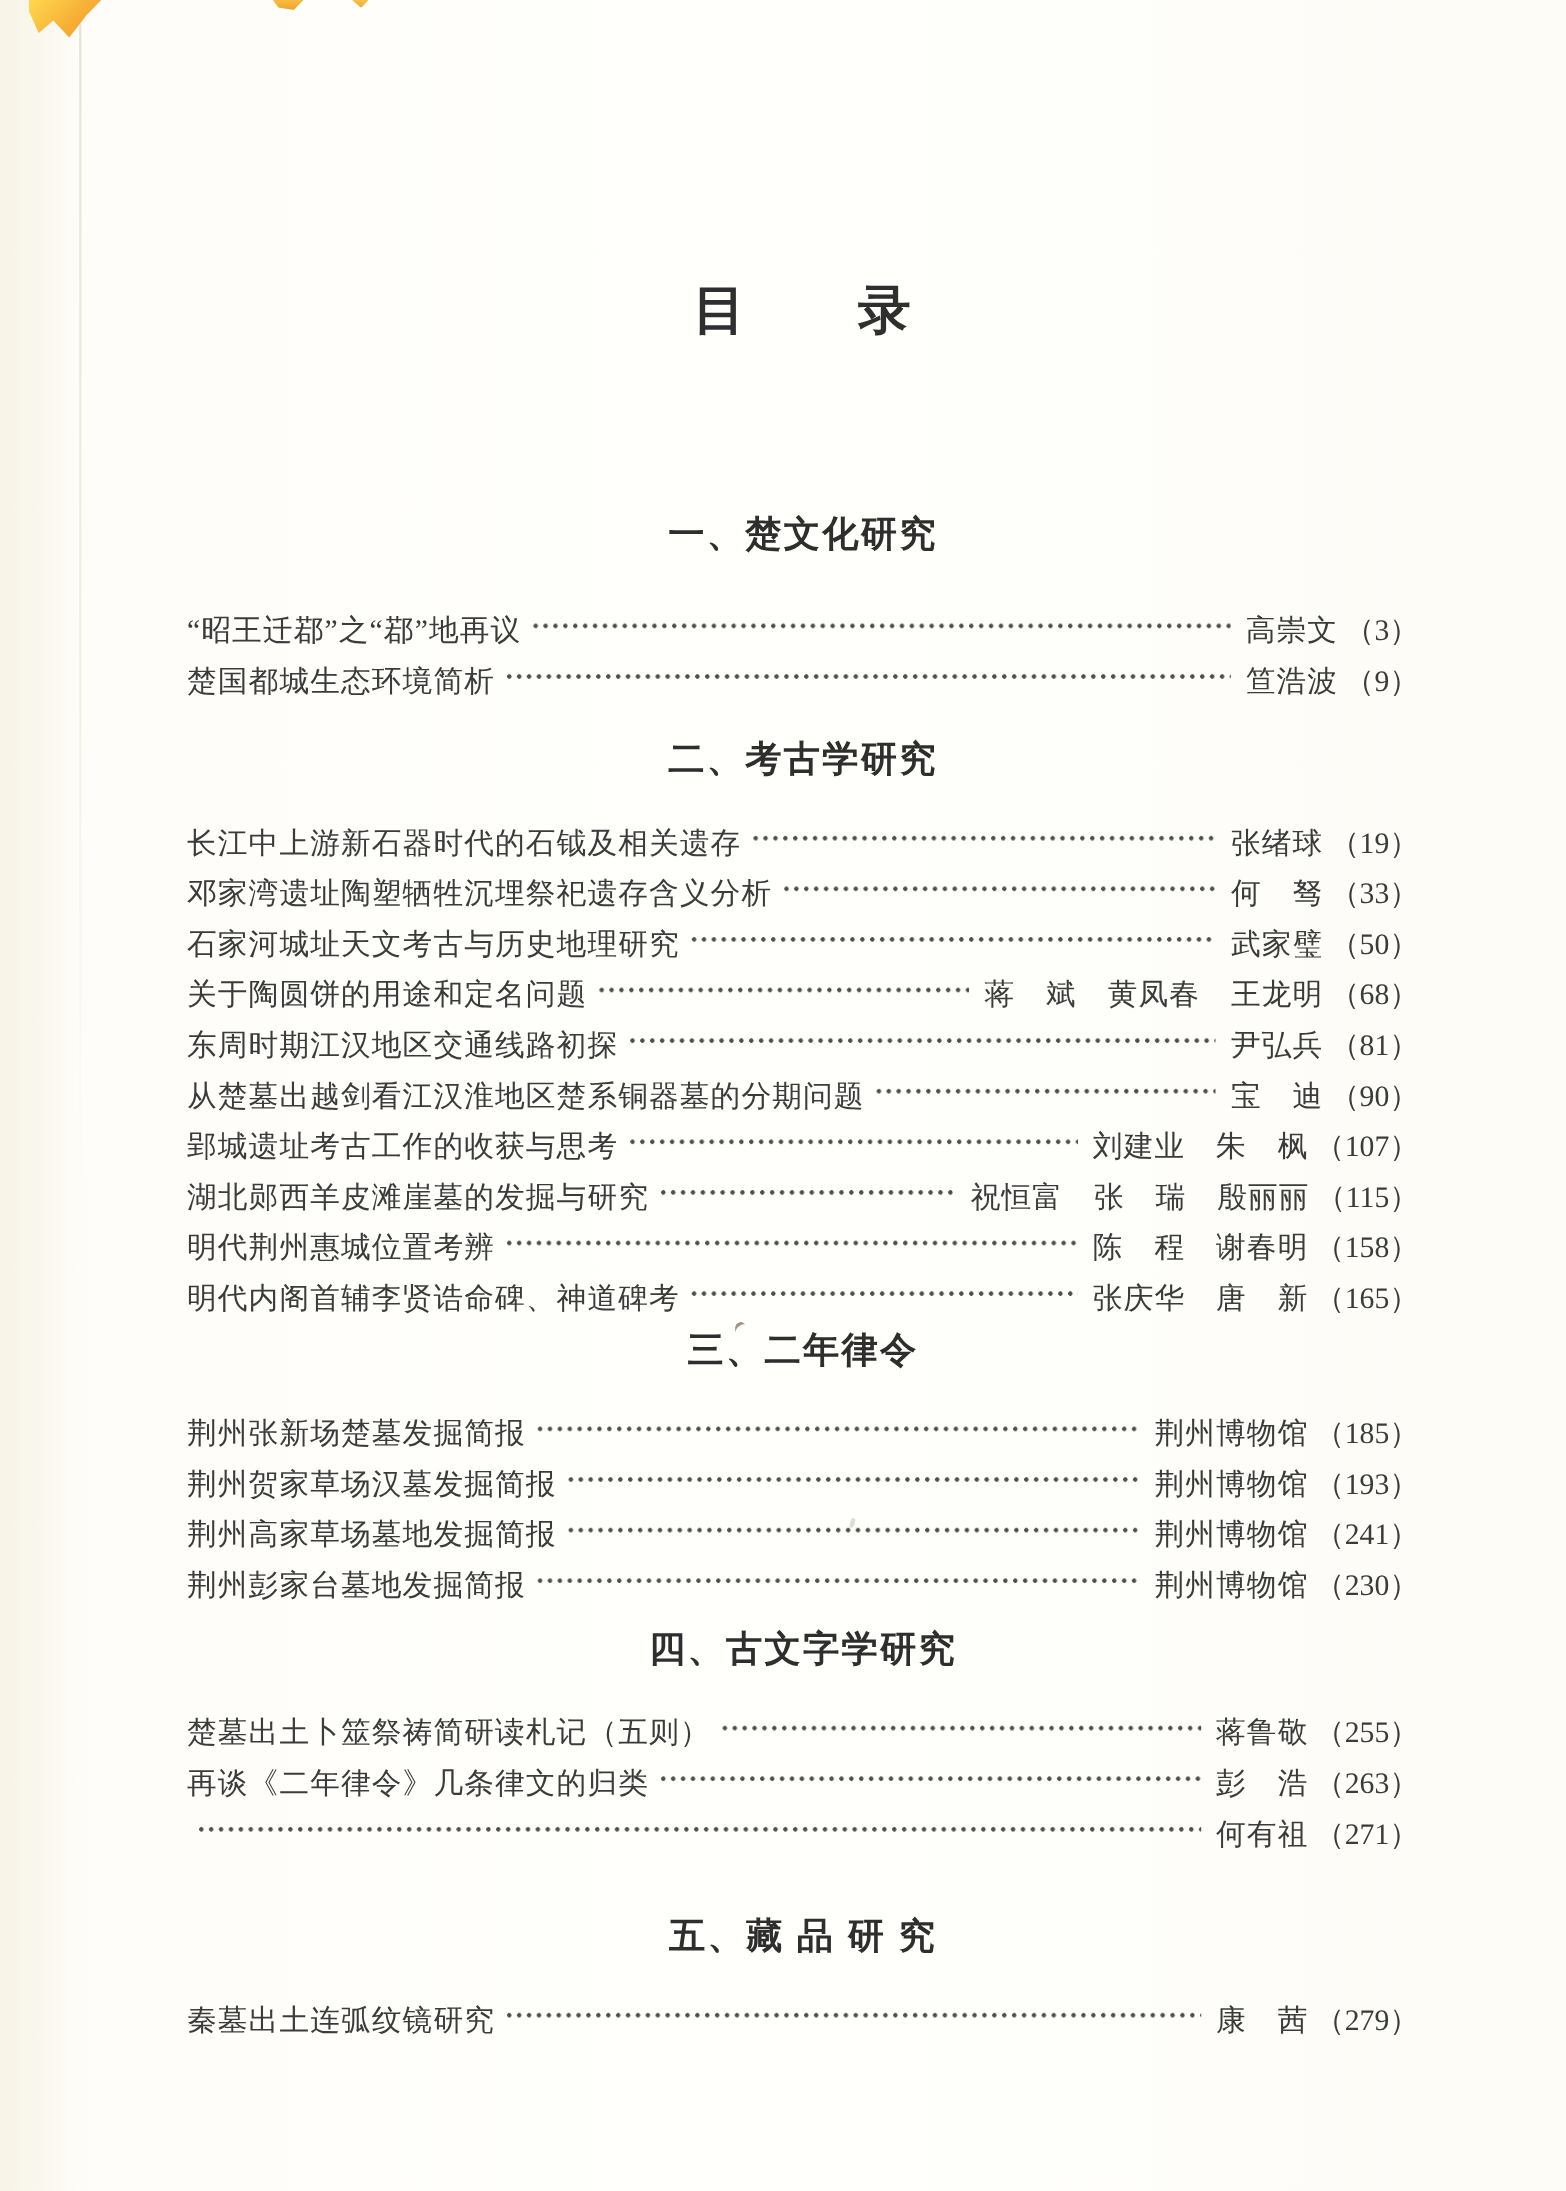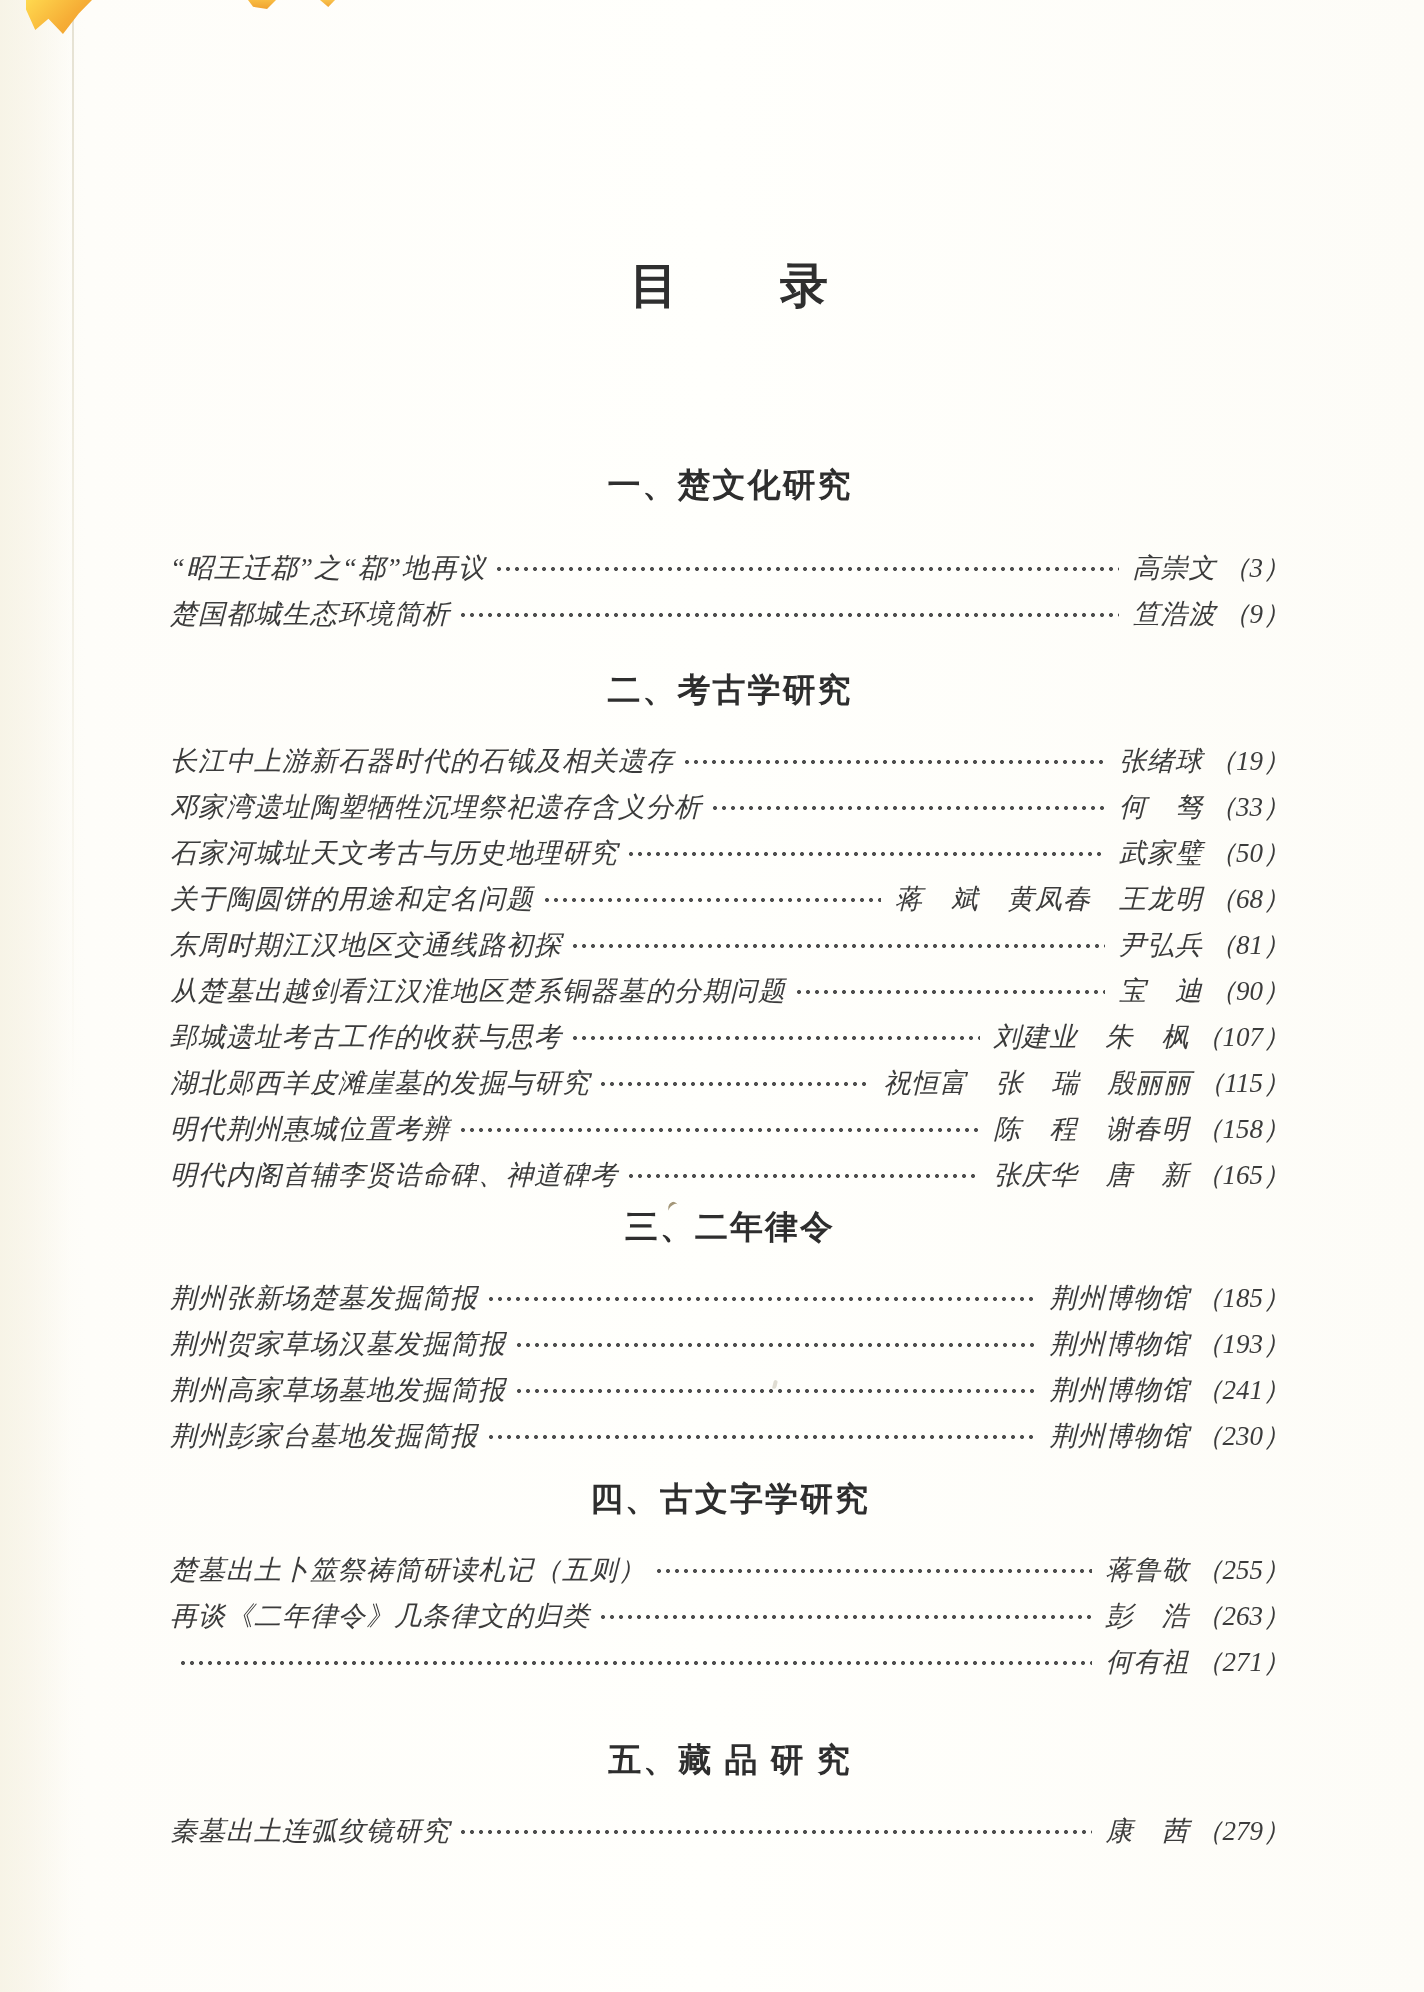--- a/index.html
+++ b/index.html
@@ -52,42 +52,41 @@
     background: #c9c4b6; border-radius: 2px 2px 3px 1px;
     transform: rotate(14deg); opacity: .6;
   }
   
   .content { position: absolute; left: 170px; right: 134px; top: 0; bottom: 0; }
   .title {
     position: absolute; left: 0; right: 0; top: 258px;
     margin: 0; text-align: center;
     font-size: 48px; line-height: 56px; font-weight: bold;
     letter-spacing: 2px; color: #2f2f2f;
-    font-family: Liberation Sans, sans-serif;
+    font-family: Liberation Mono, monospace;
   }
   .sections { position: absolute; left: 0; right: 0; top: 0; bottom: 0; }
   .section { position: absolute; left: 0; right: 0; }
   .section:nth-of-type(1) { top: 463px; }
   .section:nth-of-type(2) { top: 668px; }
   .section:nth-of-type(3) { top: 1205px; }
   .section:nth-of-type(4) { top: 1477px; }
   .section:nth-of-type(5) { top: 1704px; margin-top: 34px; }
   .heading {
     margin: 0; text-align: center;
     font-size: 33px; line-height: 44px; font-weight: bold;
     letter-spacing: 2px; color: #2e2e2e;
     font-family: "Liberation Sans", "DejaVu Sans", sans-serif;
   }
   .entries { margin-top: 26px; }
   .section:nth-of-type(1) .entries { margin-top: 38px; }
   .entry {
-    display: flex; align-items: center;
+    display: flex; align-items: flex-end;
     height: 46px; font-size: 27px; color: #3b3b3b;
     white-space: nowrap;
-    font-style: italic;
   }
   .entry .t { letter-spacing: 1px; }
   .leader {
     flex: 1 1 auto; align-self: center;
     height: 6px; min-width: 18px;
     margin: 2px 14px 0 10px;
     background-image: radial-gradient(circle at 3px 3px, #4e4e4e 1.7px, rgba(0,0,0,0) 2.3px);
     background-size: 9px 6px;
     background-repeat: repeat-x;
   }

